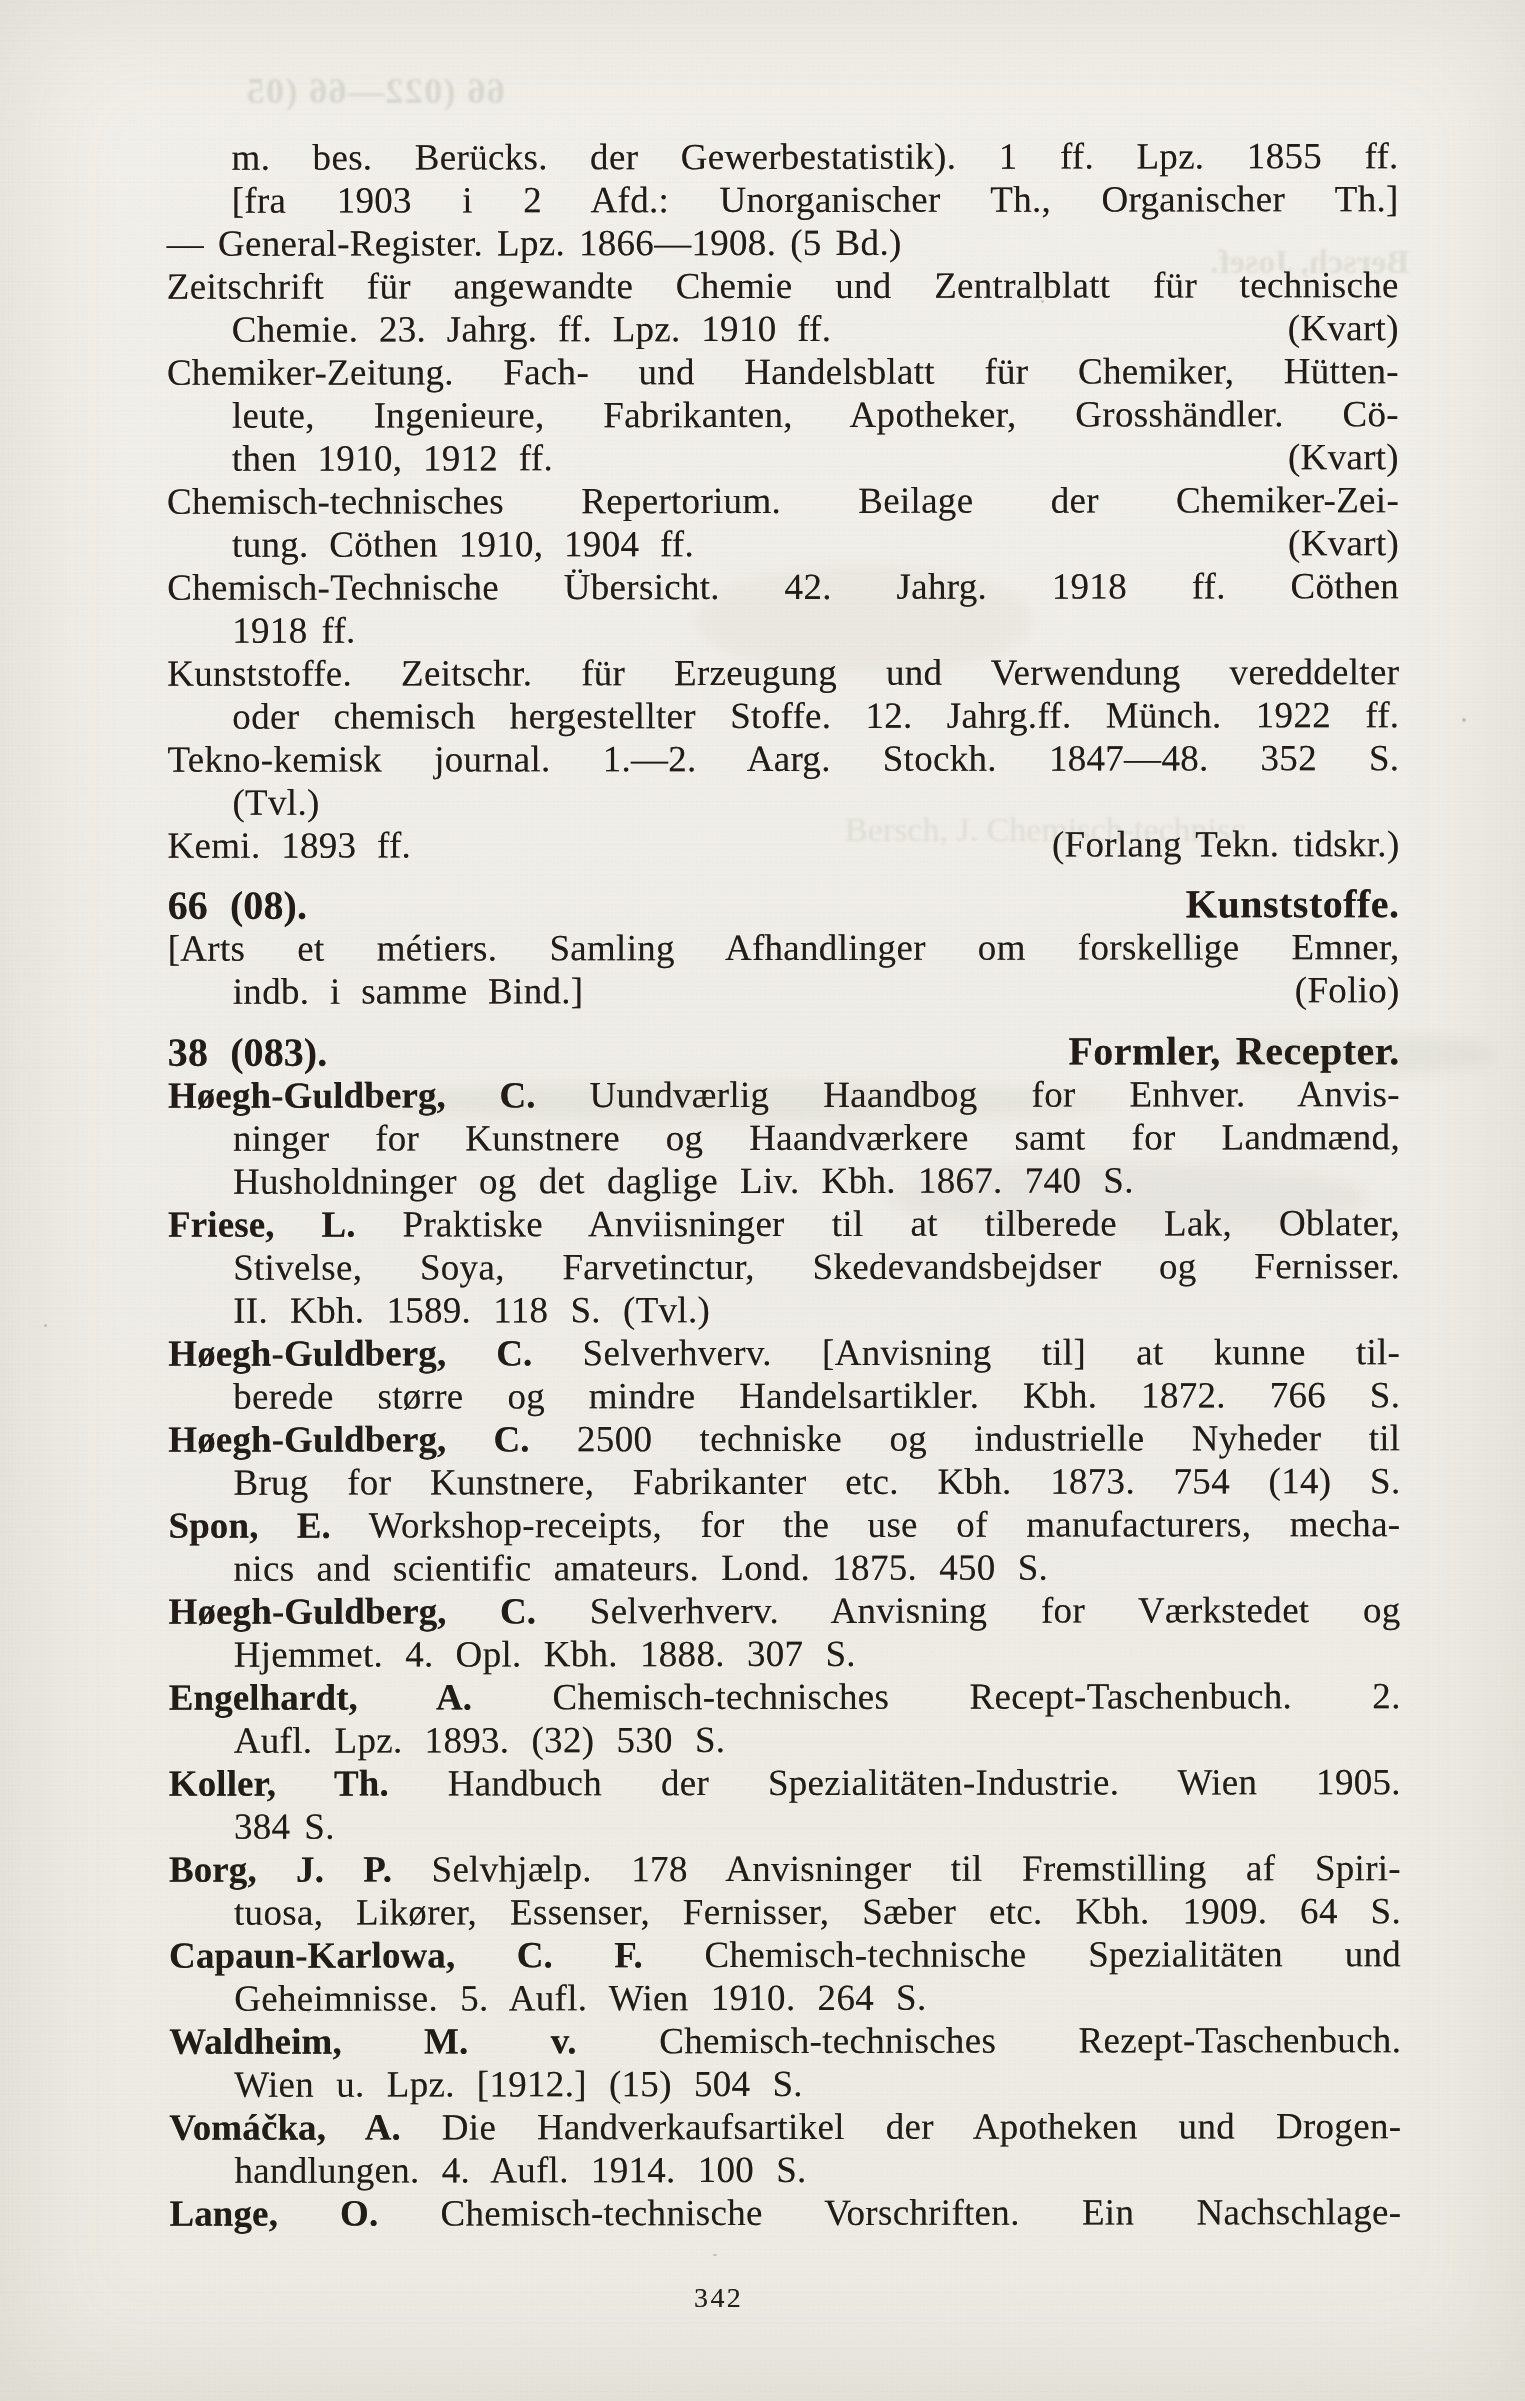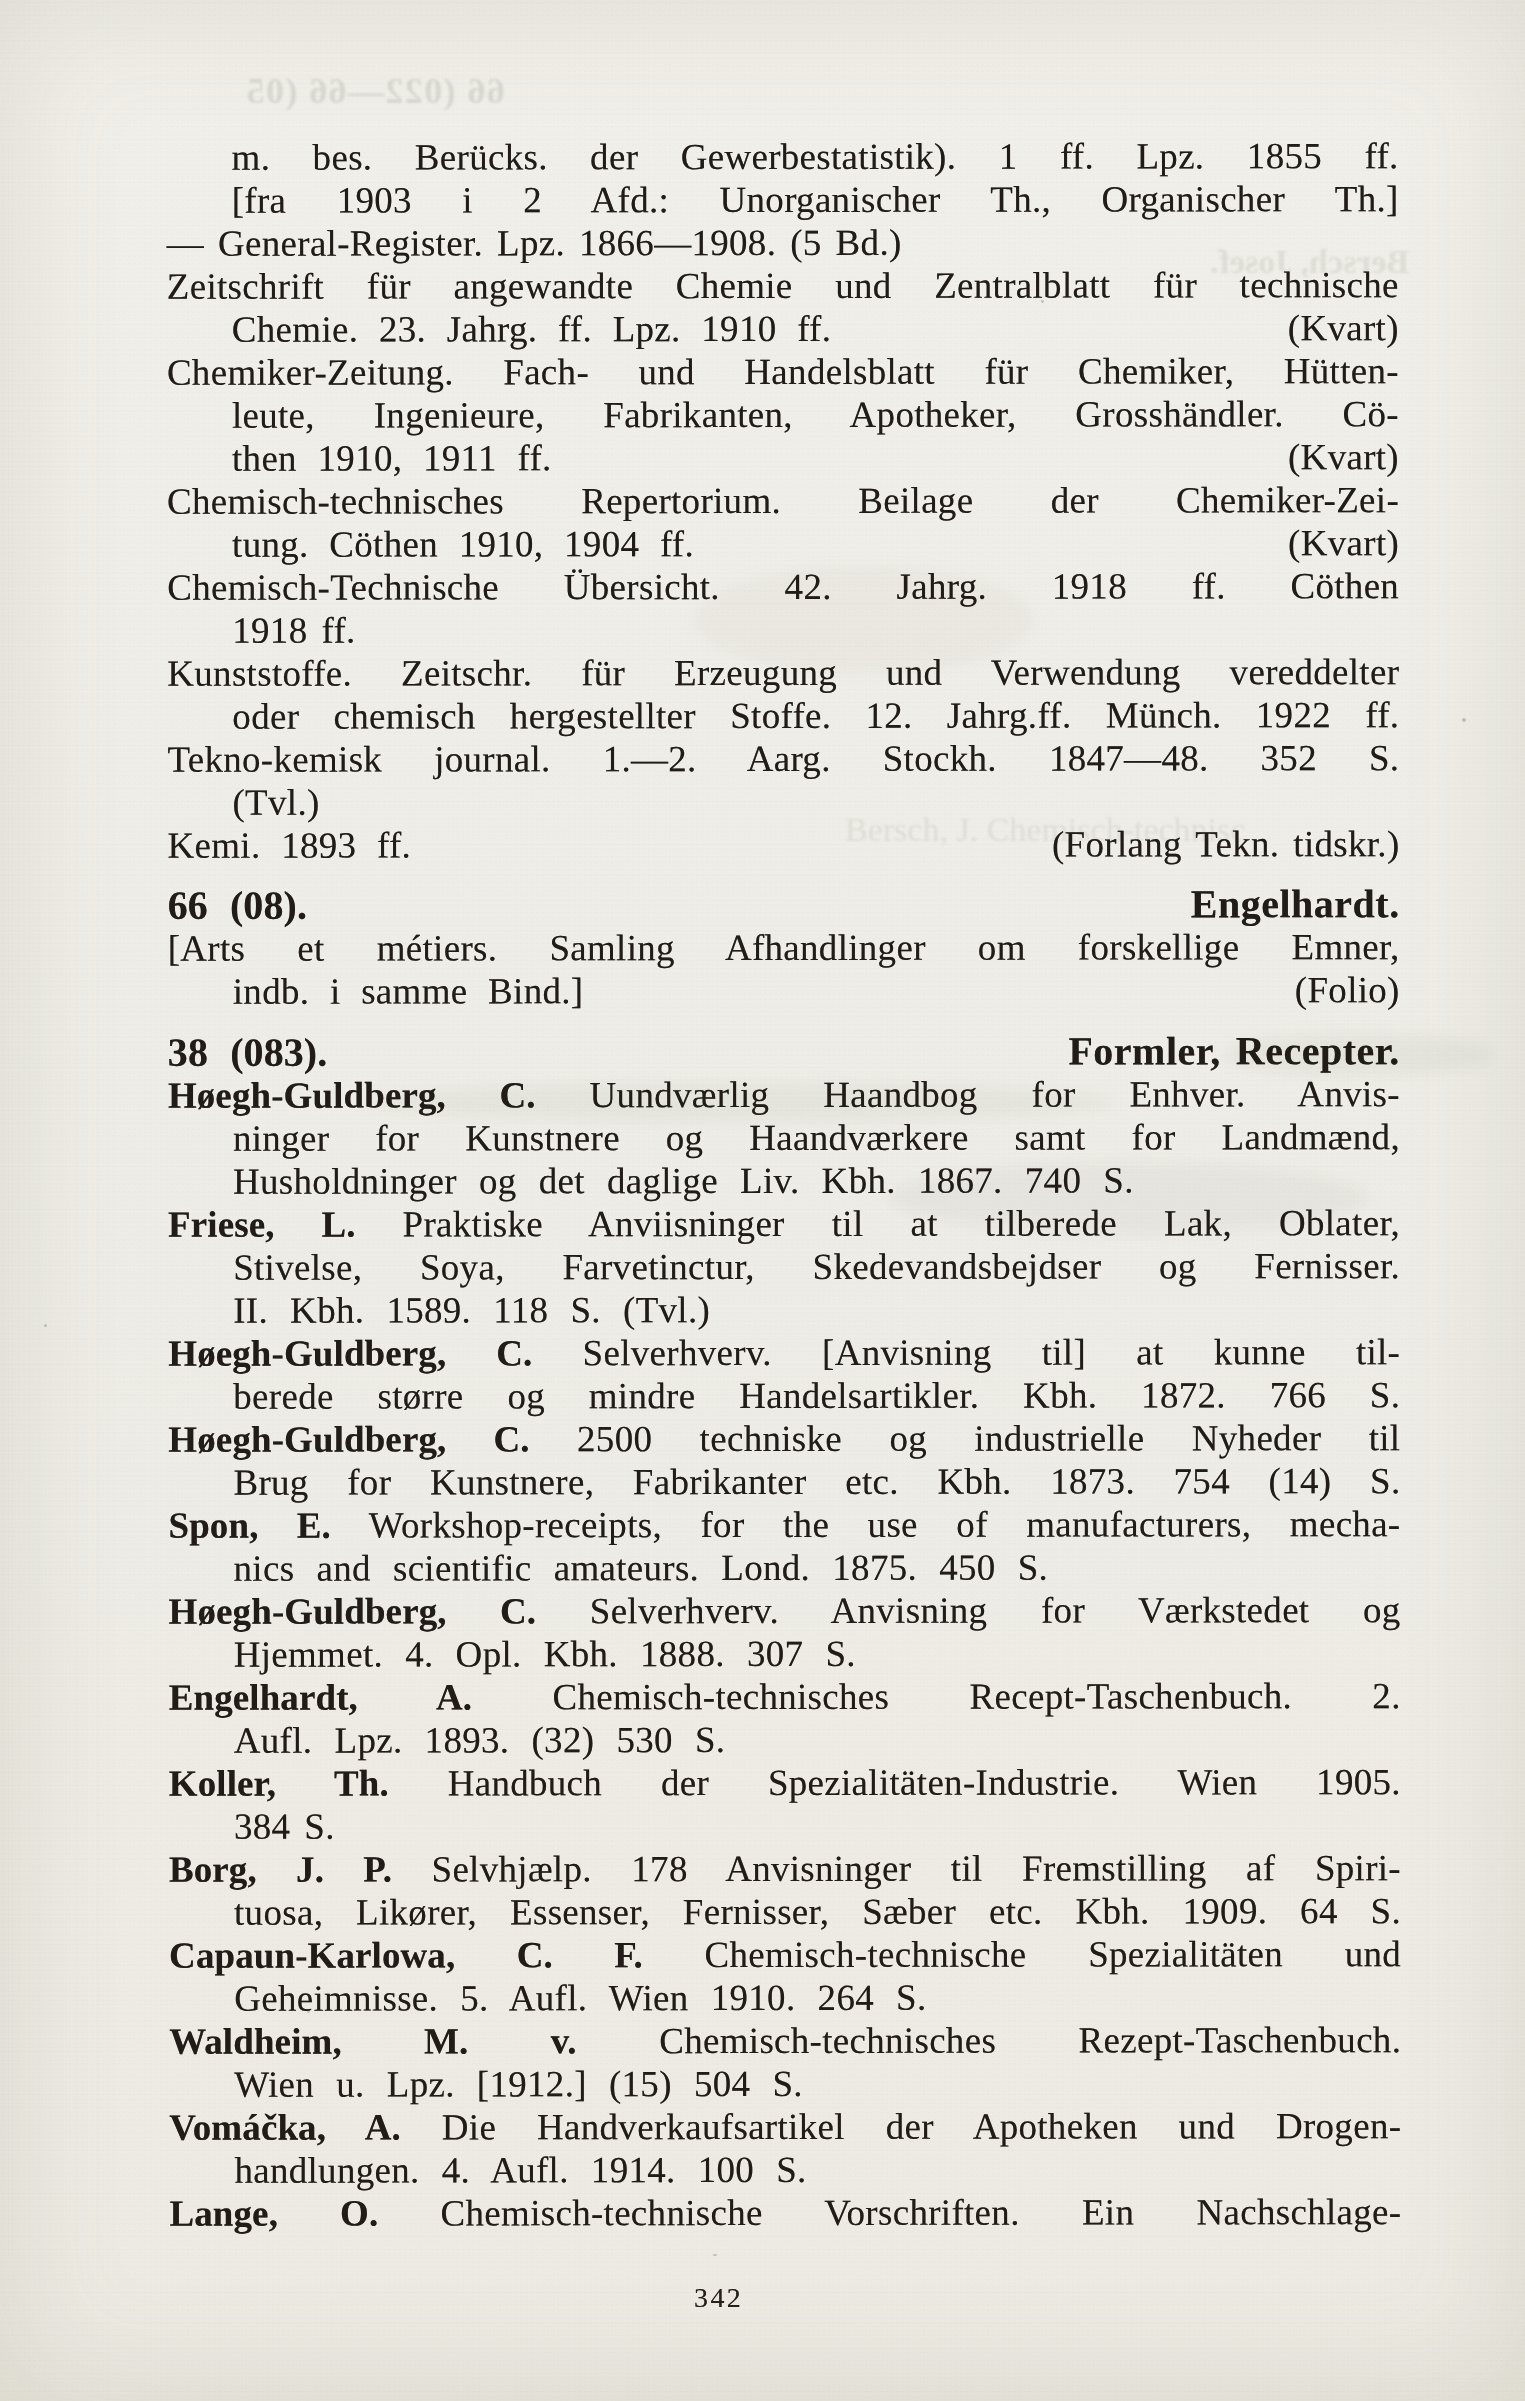--- a/index.html
+++ b/index.html
@@ -133,41 +133,41 @@
       <div class="line ind jst"><span>[fra 1903 i 2 Afd.: Unorganischer Th., Organischer Th.]</span></div>
       <div class="line"><span>— General-Register. Lpz. 1866—1908. (5 Bd.)</span></div>
       <div class="line jst"><span>Zeitschrift für angewandte Chemie und Zentralblatt für technische</span></div>
       <div class="line ind split">
         <span class="left"><span>Chemie. 23. Jahrg. ff. Lpz. 1910 ff.</span></span>
         <span class="right">(Kvart)</span>
       </div>
       <div class="line jst"><span>Chemiker-Zeitung. Fach- und Handelsblatt für Chemiker, Hütten-</span></div>
       <div class="line ind jst"><span>leute, Ingenieure, Fabrikanten, Apotheker, Grosshändler. Cö-</span></div>
       <div class="line ind split">
-        <span class="left"><span>then 1910, 1911 ff.</span></span>
+        <span class="left"><span>then 1910, 1912 ff.</span></span>
         <span class="right">(Kvart)</span>
       </div>
       <div class="line jst"><span>Chemisch-technisches Repertorium. Beilage der Chemiker-Zei-</span></div>
       <div class="line ind split">
         <span class="left"><span>tung. Cöthen 1910, 1904 ff.</span></span>
         <span class="right">(Kvart)</span>
       </div>
       <div class="line jst"><span>Chemisch-Technische Übersicht. 42. Jahrg. 1918 ff. Cöthen</span></div>
       <div class="line ind"><span>1918 ff.</span></div>
       <div class="line jst"><span>Kunststoffe. Zeitschr. für Erzeugung und Verwendung vereddelter</span></div>
       <div class="line ind jst"><span>oder chemisch hergestellter Stoffe. 12. Jahrg.ff. Münch. 1922 ff.</span></div>
       <div class="line jst"><span>Tekno-kemisk journal. 1.—2. Aarg. Stockh. 1847—48. 352 S.</span></div>
       <div class="line ind"><span>(Tvl.)</span></div>
       <div class="line split">
         <span class="left"><span>Kemi. 1893 ff.</span></span>
         <span class="right">(Forlang Tekn. tidskr.)</span>
       </div>
       <div class="line heading split">
         <span class="left"><span class="b">66 (08).</span> </span>
-        <span class="right">Engelhardt.</span>
+        <span class="right">Kunststoffe.</span>
       </div>
       <div class="line jst"><span>[Arts et métiers. Samling Afhandlinger om forskellige Emner,</span></div>
       <div class="line ind split">
         <span class="left"><span>indb. i samme Bind.]</span></span>
         <span class="right">(Folio)</span>
       </div>
       <div class="line heading split">
         <span class="left"><span class="b">38 (083).</span> </span>
         <span class="right">Formler, Recepter.</span>
       </div>

